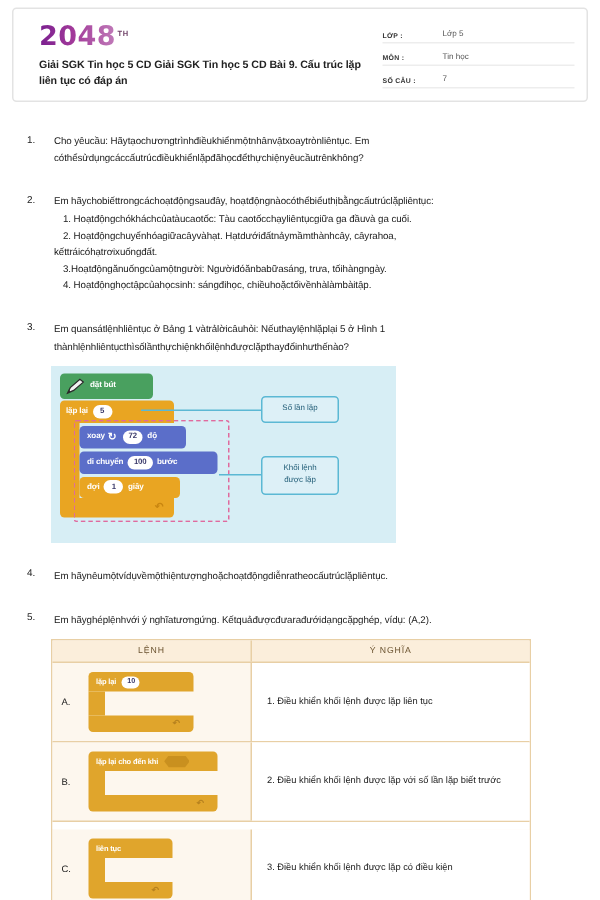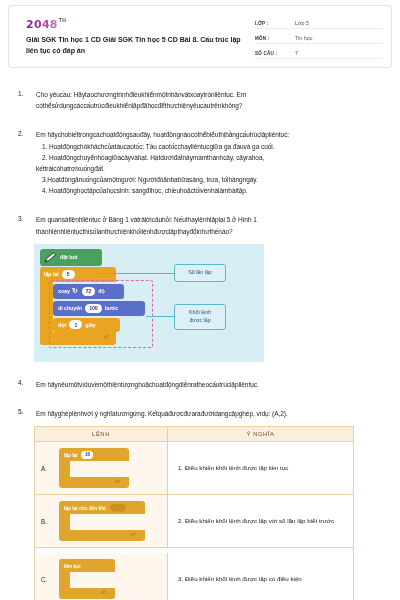--- a/index.html
+++ b/index.html
@@ -23,21 +23,21 @@
     border-radius: 3px;
     background: #fff;
     display: flex;
     padding: 6px 8px 7px 8px;
     min-height: 48px;
   }
   .header-left { width: 232px; padding-left: 9px; padding-top: 2px; }
   .logo {
     font-family: "DejaVu Sans", sans-serif;
     font-weight: bold;
-    font-size: 11px;
+    font-size: 18px;
     letter-spacing: 0.3px;
     color: #8e2b7e;
     background: linear-gradient(90deg,#7a1f8f 0%, #a23a9a 45%, #c07ab8 100%);
     -webkit-background-clip: text;
     background-clip: text;
     -webkit-text-fill-color: transparent;
     display: inline-block;
     text-align: right;
   }
   .logo-sup {
@@ -314,21 +314,21 @@
 </head>
 <body>
 
 <div class="page">
 
   <div class="header">
     <div class="header-left">
       <div>
         <span class="logo">2048</span><span class="logo-sup">TH</span>
       </div>
-      <div class="doc-title">Giải SGK Tin học 1 CD Giải SGK Tin học 5 CD Bài 8. Cấu trúc lặp liên tục có đáp án</div>
+      <div class="doc-title">Giải SGK Tin học 5 CD Giải SGK Tin học 5 CD Bài 9. Cấu trúc lặp liên tục có đáp án</div>
     </div>
     <div class="header-right">
       <div class="meta-row">
         <span class="meta-label">LỚP :</span>
         <span class="meta-value">Lớp 5</span>
       </div>
       <div class="meta-row">
         <span class="meta-label">MÔN :</span>
         <span class="meta-value">Tin học</span>
       </div>

